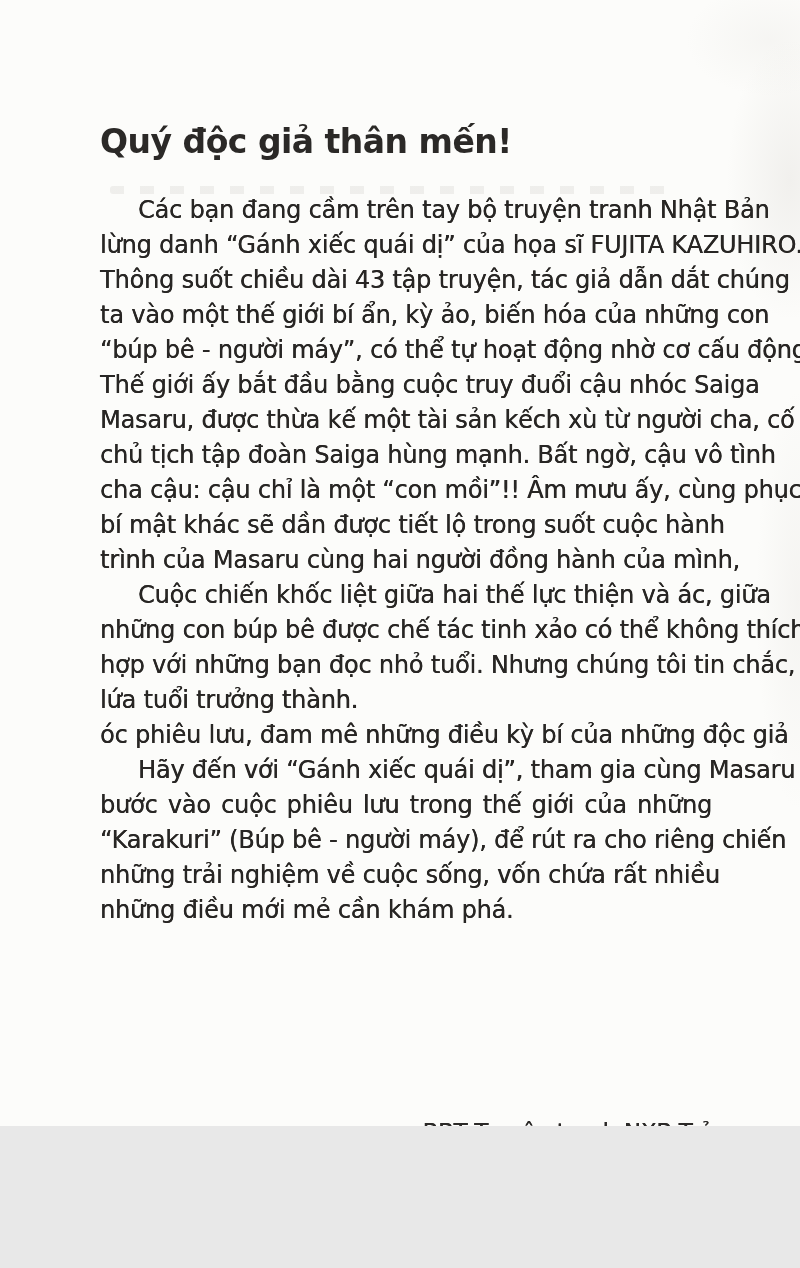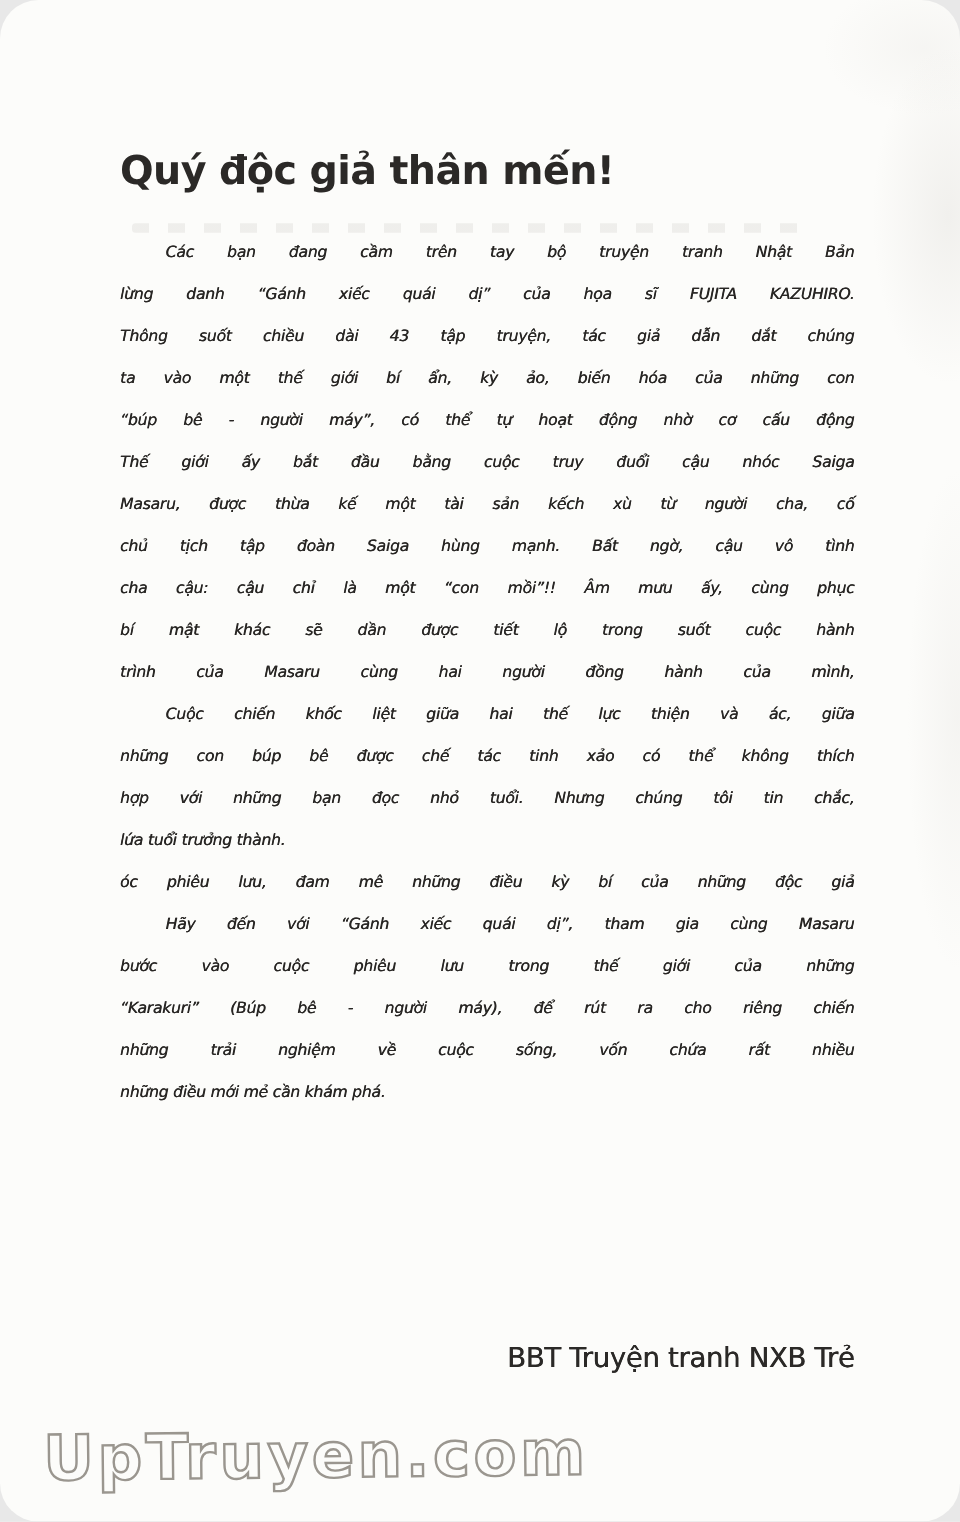--- a/index.html
+++ b/index.html
@@ -3,31 +3,30 @@
 <meta charset="utf-8">
 <style>
   html, body {
     margin: 0;
     padding: 0;
     background: #e8e8e8;
   }
   .page {
     position: relative;
     width: 800px;
-    height: 1268px;
+    height: 1126px;
     margin: 0 auto;
     background:
       radial-gradient(ellipse 90px 200px at 790px 180px, rgba(190,185,178,0.18), rgba(190,185,178,0) 70%),
       radial-gradient(ellipse 60px 300px at 798px 600px, rgba(190,185,178,0.12), rgba(190,185,178,0) 70%),
       radial-gradient(ellipse 120px 80px at 770px 40px, rgba(190,185,178,0.10), rgba(190,185,178,0) 70%),
       #fcfcfa;
     overflow: hidden;
     font-family: "DejaVu Sans", sans-serif;
     color: #282624;
-    border-radius: 32px;
   }
   .title {
     position: absolute;
     left: 100px;
     top: 122px;
     margin: 0;
     font-size: 33px;
     font-weight: bold;
     letter-spacing: -0.5px;
     color: #2b2927;
@@ -45,25 +44,24 @@
       rgba(150,145,138,0.13) 0 14px,
       rgba(150,145,138,0) 14px 30px
     );
     border-radius: 3px;
   }
   .body-text {
     position: absolute;
     left: 100px;
     top: 193px;
     width: 612px;
-    font-size: 13px;
+    font-size: 24px;
     line-height: 35px;
     letter-spacing: -0.2px;
     text-shadow: 0.3px 0 0 currentColor; 
-    font-style: italic;
   }
   .line {
     text-align: justify;
     text-align-last: justify;
     white-space: nowrap;
   }
   .line.last {
     text-align-last: left;
     white-space: normal;
   }

